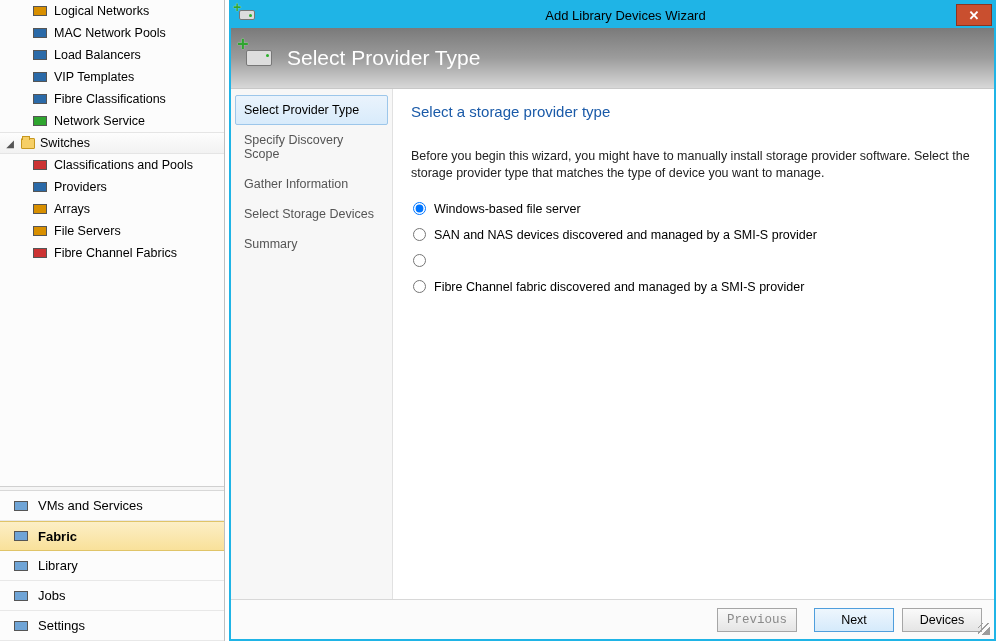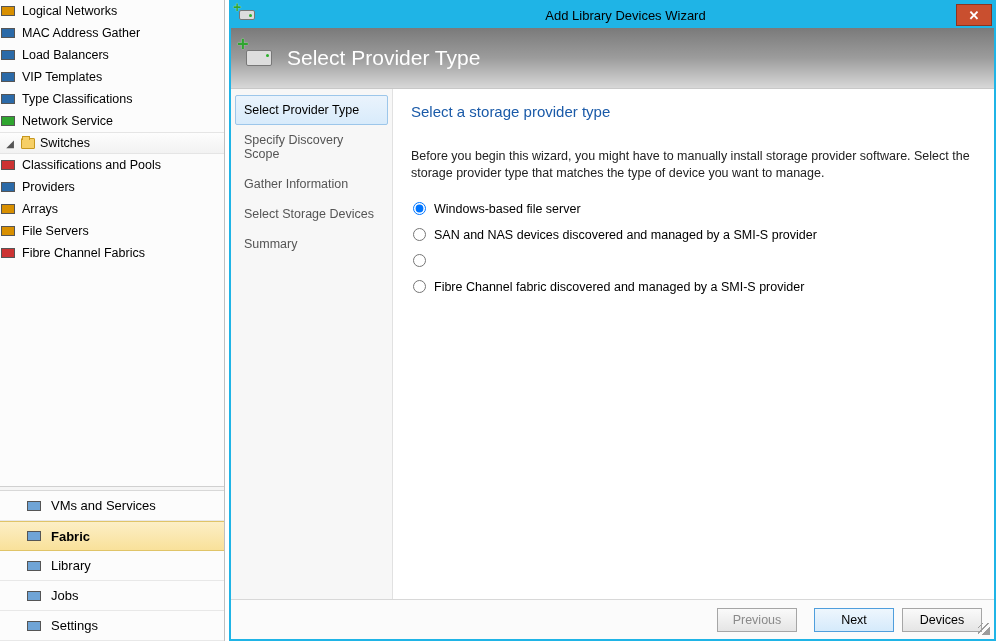--- a/index.html
+++ b/index.html
@@ -2,31 +2,31 @@
 <html><head>
 <meta charset="utf-8">
 <style>
   * { box-sizing: border-box; }
   html, body { margin:0; padding:0; font-family: "Segoe UI", Tahoma, sans-serif; font-size:12.5px; color:#000; }
   .app { width:996px; height:641px; display:flex; background:#fff; position:relative; }
 
   
   .nav-panel { width:225px; height:100%; background:#fcfcfc; border-right:1px solid #c0c0c0; display:flex; flex-direction:column; }
   .nav-tree { flex:1; overflow:hidden; padding-top:0; }
-  .tree-item { display:flex; align-items:center; height:22px; cursor:default; }
+  .tree-item { display:flex; align-items:center; height:22px; padding-left:32px; cursor:default; }
   .tree-item .icon { width:16px; height:16px; margin-right:6px; display:inline-flex; align-items:center; justify-content:center; font-size:12px; }
   .tree-header { display:flex; align-items:center; height:22px; padding-left:4px; background:linear-gradient(#fdfdfd,#f2f2f2); border-top:1px solid #e5e5e5; border-bottom:1px solid #e5e5e5; cursor:default;}
   .tree-header .caret { width:12px; text-align:center; color:#555; font-size:10px; }
   .tree-header .icon { width:16px; height:16px; margin:0 4px; display:inline-flex; align-items:center; justify-content:center; }
   .tree-header .label { font-weight:400; }
 
   .nav-divider { height:4px; border-top:1px solid #d0d0d0; background:#f5f5f5; }
 
   .nav-bottom { border-top:1px solid #d8d8d8; }
-  .nav-bottom-item { display:flex; align-items:center; height:30px; padding-left:25px; border-bottom:1px solid #e8e8e8; cursor:default; font-size:13px;}
+  .nav-bottom-item { display:flex; align-items:center; height:30px; padding-left:12px; border-bottom:1px solid #e8e8e8; cursor:default; font-size:13px;}
   .nav-bottom-item.selected { background:linear-gradient(#fcefc6,#f9e19a); border-top:1px solid #e0c468; border-bottom:1px solid #e0c468; font-weight:bold;}
   .nav-bottom-item .icon { width:18px; height:18px; margin-right:8px; display:inline-flex; align-items:center; justify-content:center;}
 
   
   .wizard { position:absolute; left:229px; top:0; width:767px; height:641px; border:2px solid #1fb4e6; background:#fff; display:flex; flex-direction:column; }
   .wizard-titlebar { height:26px; background:#1fb4e6; display:flex; align-items:center; position:relative; }
   .wizard-titlebar .title-icon { width:20px; height:20px; margin-left:6px; display:inline-flex; align-items:center; justify-content:center; color:#006; }
   .wizard-titlebar .title-text { flex:1; text-align:center; font-size:13px; color:#000; }
   .wizard-titlebar .close-btn { width:36px; height:22px; position:absolute; right:2px; top:2px; background:#c94f2f; color:#fff; display:flex; align-items:center; justify-content:center; font-weight:bold; font-size:13px; border:1px solid #8c3420; cursor:default;}
   .wizard-header { height:60px; background:linear-gradient(#7a7a7a,#9c9c9c,#d8d8d8); display:flex; align-items:center; padding-left:12px; }
@@ -38,21 +38,21 @@
   .step.active { background:linear-gradient(#eaf3fc,#d8ebfb); border:1px solid #9cc6ea; color:#000;}
   .wizard-content { flex:1; padding:14px 18px; overflow:auto; }
   .content-heading { color:#1a5aa8; font-size:15px; margin-bottom:28px; font-weight:400;}
   .content-intro { line-height:1.35; margin-bottom:14px; color:#222;}
   .radio-row { display:flex; align-items:center; height:26px; padding-left:2px; }
   .radio-row input { margin:0 8px 0 0; }
   .radio-row label { cursor:default; }
 
   .wizard-footer { height:40px; border-top:1px solid #d8d8d8; display:flex; align-items:center; justify-content:flex-end; padding:0 12px; gap:8px; background:#fbfbfb;}
   .wizard-btn { min-width:80px; height:24px; border:1px solid #a6a6a6; background:linear-gradient(#fafafa,#e5e5e5); font-size:12.5px; cursor:default; }
-  .wizard-btn:disabled { color:#8a8a8a; }
+  .wizard-btn:disabled { color:#8a8a8a;font-family:Liberation Mono, monospace; }
   .wizard-btn.primary { border:1px solid #4f9edc; background:linear-gradient(#eef6fd,#d5eafb);margin-left:9px;}
   .resize-grip { position:absolute; right:4px; bottom:4px; width:12px; height:12px; }
   .resize-grip::before { content:""; position:absolute; right:0; bottom:0; width:12px; height:12px;
      background:
        linear-gradient(135deg, transparent 0 7px, #9c9c9c 7px 8px, transparent 8px 12px),
        linear-gradient(135deg, transparent 0 3px, #9c9c9c 3px 4px, transparent 4px 12px),
        linear-gradient(135deg, transparent 0 11px, #9c9c9c 11px 12px);
   }
 
   
@@ -75,39 +75,39 @@
           <div class="tree-item">
             <span class="icon">
               <span class="ic-sq" style="background:#d88f00"></span>
             </span>
             <span>Logical Networks</span>
           </div>
           <div class="tree-item">
             <span class="icon">
               <span class="ic-sq" style="background:#2b6aa8"></span>
             </span>
-            <span>MAC Address Gather</span>
+            <span>MAC Network Pools</span>
           </div>
           <div class="tree-item">
             <span class="icon">
               <span class="ic-sq" style="background:#2b6aa8"></span>
             </span>
             <span>Load Balancers</span>
           </div>
           <div class="tree-item">
             <span class="icon">
               <span class="ic-sq" style="background:#2b6aa8"></span>
             </span>
             <span>VIP Templates</span>
           </div>
           <div class="tree-item">
             <span class="icon">
               <span class="ic-sq" style="background:#2b6aa8"></span>
             </span>
-            <span>Type Classifications</span>
+            <span>Fibre Classifications</span>
           </div>
           <div class="tree-item">
             <span class="icon">
               <span class="ic-sq" style="background:#2fa52f"></span>
             </span>
             <span>Network Service</span>
           </div>
         </div>
 
       <div class="tree-header">

